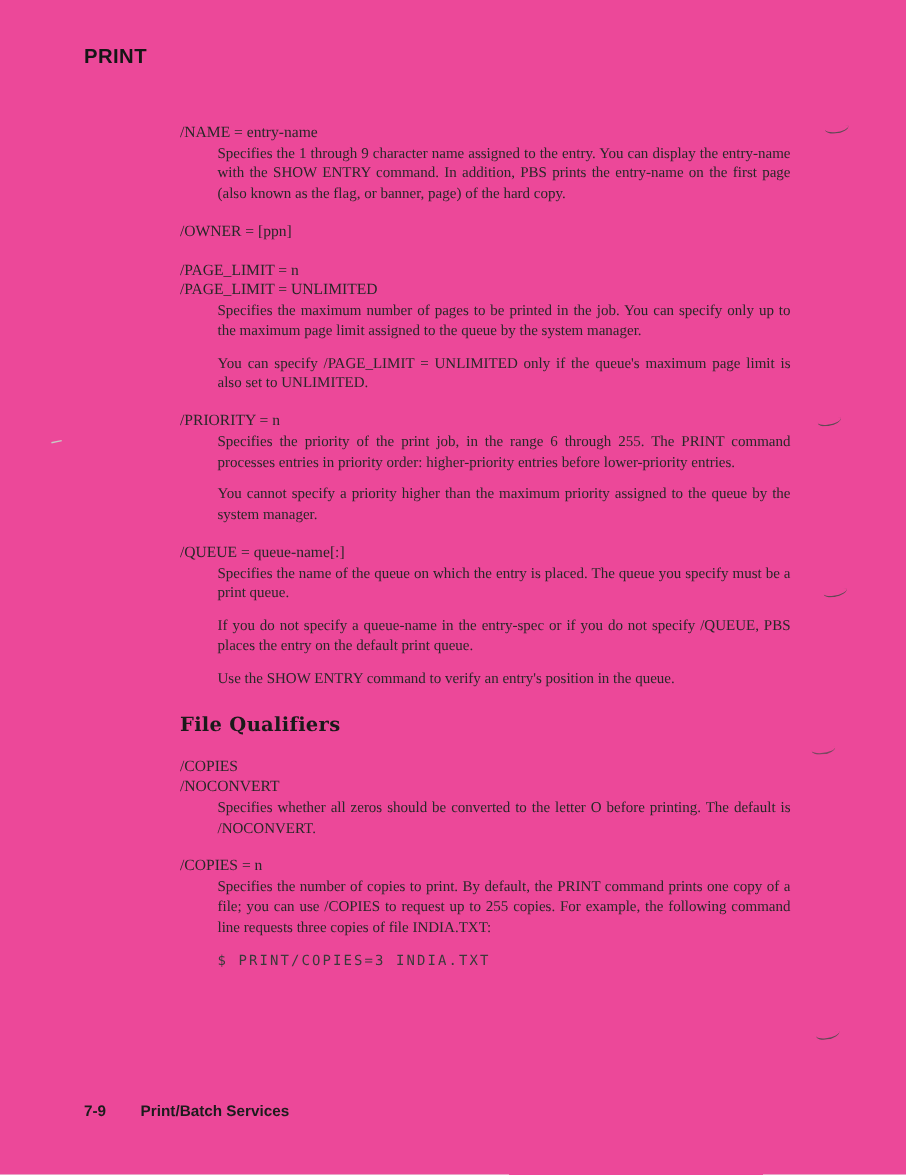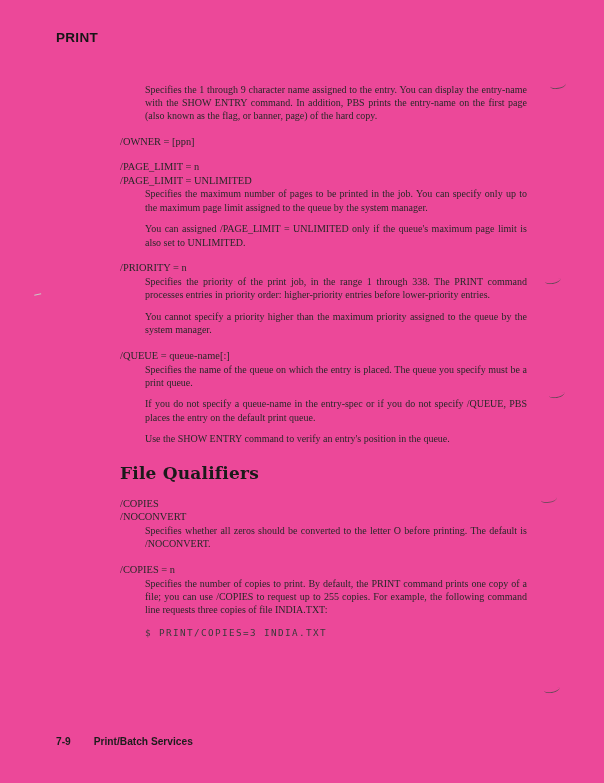--- a/index.html
+++ b/index.html
@@ -43,21 +43,21 @@
     line-height: 13.4px;
     text-align: justify;
     color: #282828;
     margin-top: 0.5px;
     margin-bottom: 8px;
   }
   .qual-para:last-child { margin-bottom: 0; }
   .section-heading {
     font-family: "DejaVu Serif", serif;
     font-weight: bold;
-    font-size: 17px;
+    font-size: 13px;
     color: #1a1a1a;
     margin-top: 17px;
     margin-bottom: 14px;
     letter-spacing: 0.2px;
   }
   .code-line {
     margin-left: 25px;
     margin-top: 10px;
     font-family: "DejaVu Sans Mono", monospace;
     font-size: 9.3px;
@@ -99,34 +99,35 @@
 </style>
 </head>
 <body>
 
 <div class="page">
 
   <h1 class="running-head">PRINT</h1>
 
   <main class="body-col" id="body-col">
       <div class="qualifier">
+        <div class="qual-name">/NAME = entry-name</div>
         <p class="qual-para">Specifies the 1 through 9 character name assigned to the entry. You can display the entry-name with the SHOW ENTRY command. In addition, PBS prints the entry-name on the first page (also known as the flag, or banner, page) of the hard copy.</p>
       </div>
       <div class="qualifier">
         <div class="qual-name">/OWNER = [ppn]</div>
       </div>
       <div class="qualifier">
         <div class="qual-name">/PAGE_LIMIT = n</div>
         <div class="qual-name">/PAGE_LIMIT = UNLIMITED</div>
         <p class="qual-para">Specifies the maximum number of pages to be printed in the job. You can specify only up to the maximum page limit assigned to the queue by the system manager.</p>
-        <p class="qual-para">You can assigned /PAGE_LIMIT = UNLIMITED only if the queue's maximum page limit is also set to UNLIMITED.</p>
+        <p class="qual-para">You can specify /PAGE_LIMIT = UNLIMITED only if the queue's maximum page limit is also set to UNLIMITED.</p>
       </div>
       <div class="qualifier">
         <div class="qual-name">/PRIORITY = n</div>
-        <p class="qual-para">Specifies the priority of the print job, in the range 1 through 338. The PRINT command processes entries in priority order: higher-priority entries before lower-priority entries.</p>
+        <p class="qual-para">Specifies the priority of the print job, in the range 6 through 255. The PRINT command processes entries in priority order: higher-priority entries before lower-priority entries.</p>
         <p class="qual-para">You cannot specify a priority higher than the maximum priority assigned to the queue by the system manager.</p>
       </div>
       <div class="qualifier">
         <div class="qual-name">/QUEUE = queue-name[:]</div>
         <p class="qual-para">Specifies the name of the queue on which the entry is placed. The queue you specify must be a print queue.</p>
         <p class="qual-para">If you do not specify a queue-name in the entry-spec or if you do not specify /QUEUE, PBS places the entry on the default print queue.</p>
         <p class="qual-para">Use the SHOW ENTRY command to verify an entry's position in the queue.</p>
       </div>
       <h2 class="section-heading">File Qualifiers</h2>
       <div class="qualifier">

